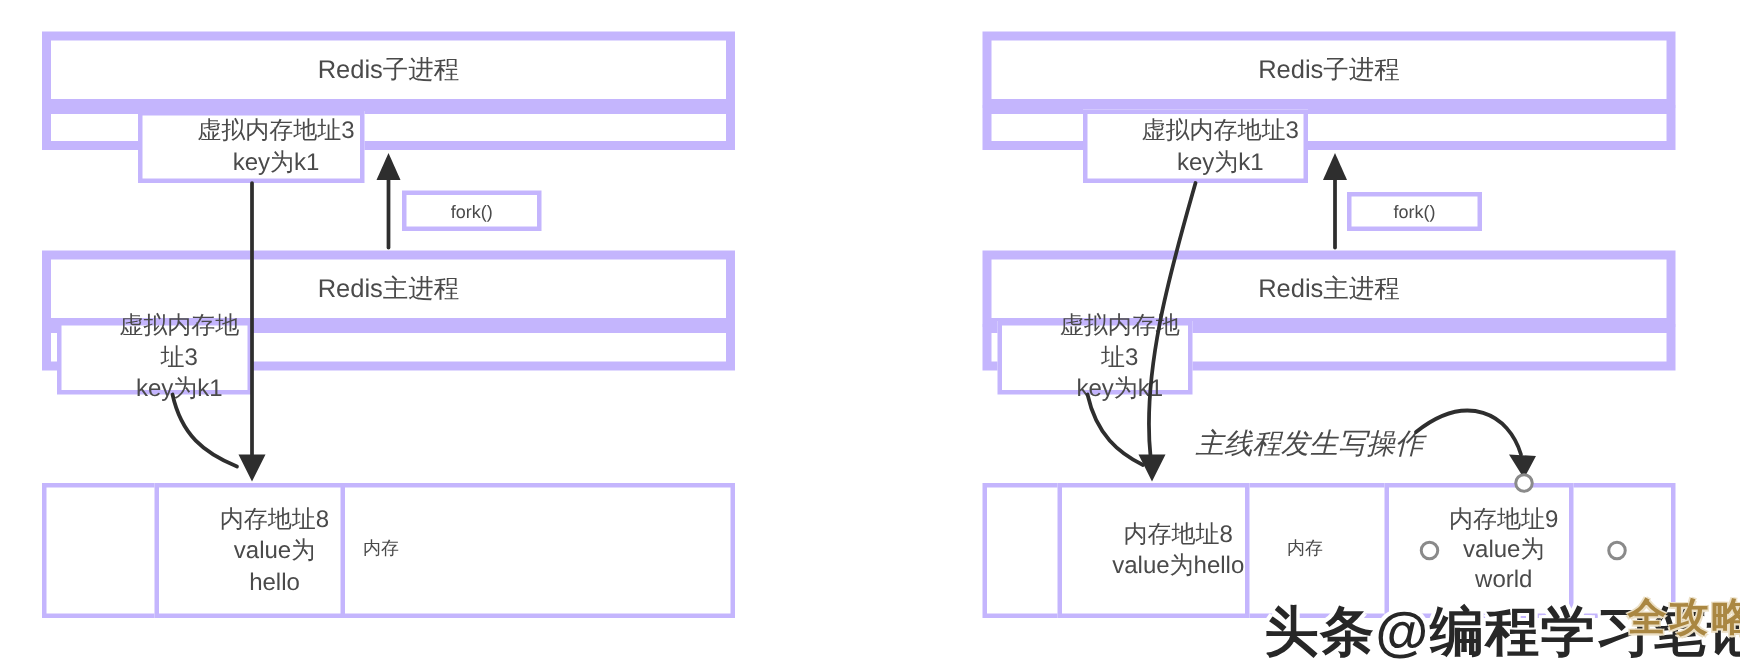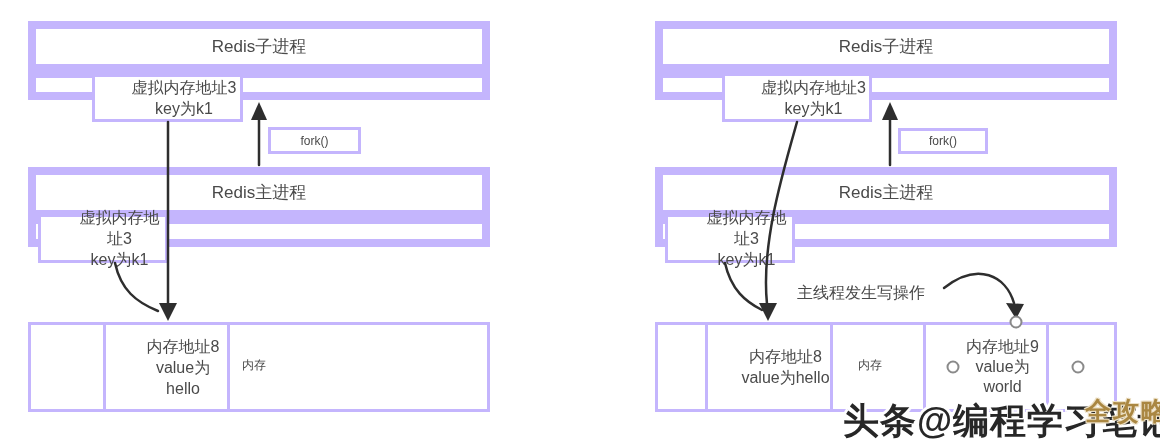--- a/index.html
+++ b/index.html
@@ -1,20 +1,20 @@
 <!DOCTYPE html>
 <html><head>
 <meta charset="utf-8">
 <style>
   html,body{margin:0;padding:0;background:#ffffff;}
   #stage{
     position:relative;width:1160px;height:444px;background:#ffffff;overflow:hidden;
     font-family:"Liberation Sans","DejaVu Sans",sans-serif;color:#4a4a4a;
   }
-  .box{position:absolute;box-sizing:border-box;border:8px solid #c4b5fd;background:#ffffff;}
+  .box{position:absolute;box-sizing:border-box;border:6px solid #c4b5fd;background:#ffffff;}
   .procbox{display:flex;align-items:center;justify-content:center;font-size:17px;z-index:1;}
   .bar{z-index:0;}
   .smallbox{
     border-width:3px;z-index:3;display:flex;flex-direction:column;align-items:center;
     justify-content:center;text-align:center;font-size:16px;line-height:21px;padding-left:33px;
   }
   .forkbox{border-width:3px;z-index:3;display:flex;align-items:center;justify-content:center;font-size:12px;}
   .floatlabel{position:absolute;font-size:12px;color:#4a4a4a;z-index:2;white-space:nowrap;}
   #overlay{position:absolute;left:0;top:0;z-index:4;pointer-events:none;}
   .watermark{
@@ -84,21 +84,21 @@
     <div class="box procbox" style="left:655px;top:167px;width:462px;height:51px;">
       <span>Redis主进程</span>
     </div>
     <div class="box bar" style="left:655px;top:216px;width:462px;height:31px;"></div>
 
     <div class="box smallbox" style="left:665px;top:214px;width:130px;height:49px;">
       <span>虚拟内存地址3</span>
       <span>key为k1</span>
     </div>
 
-    <div class="floatlabel" style="left:797px;top:283px;font-size:16px;">主线程发生写操作</div>
+    <div class="floatlabel" style="left:797px;top:283px;font-size:19px;font-style:italic;">主线程发生写操作</div>
 
     <div class="box" style="left:655px;top:322px;width:462px;height:90px;border-width:3px;"></div>
     <div class="box smallbox" style="left:705px;top:322px;width:128px;height:90px;">
       <span>内存地址8</span>
       <span>value为hello</span>
     </div>
     <div class="floatlabel" style="left:858px;top:357px;">内存</div>
     <div class="box smallbox" style="left:923px;top:322px;width:126px;height:90px;line-height:20px;">
       <span>内存地址9</span>
       <span>value为</span>

